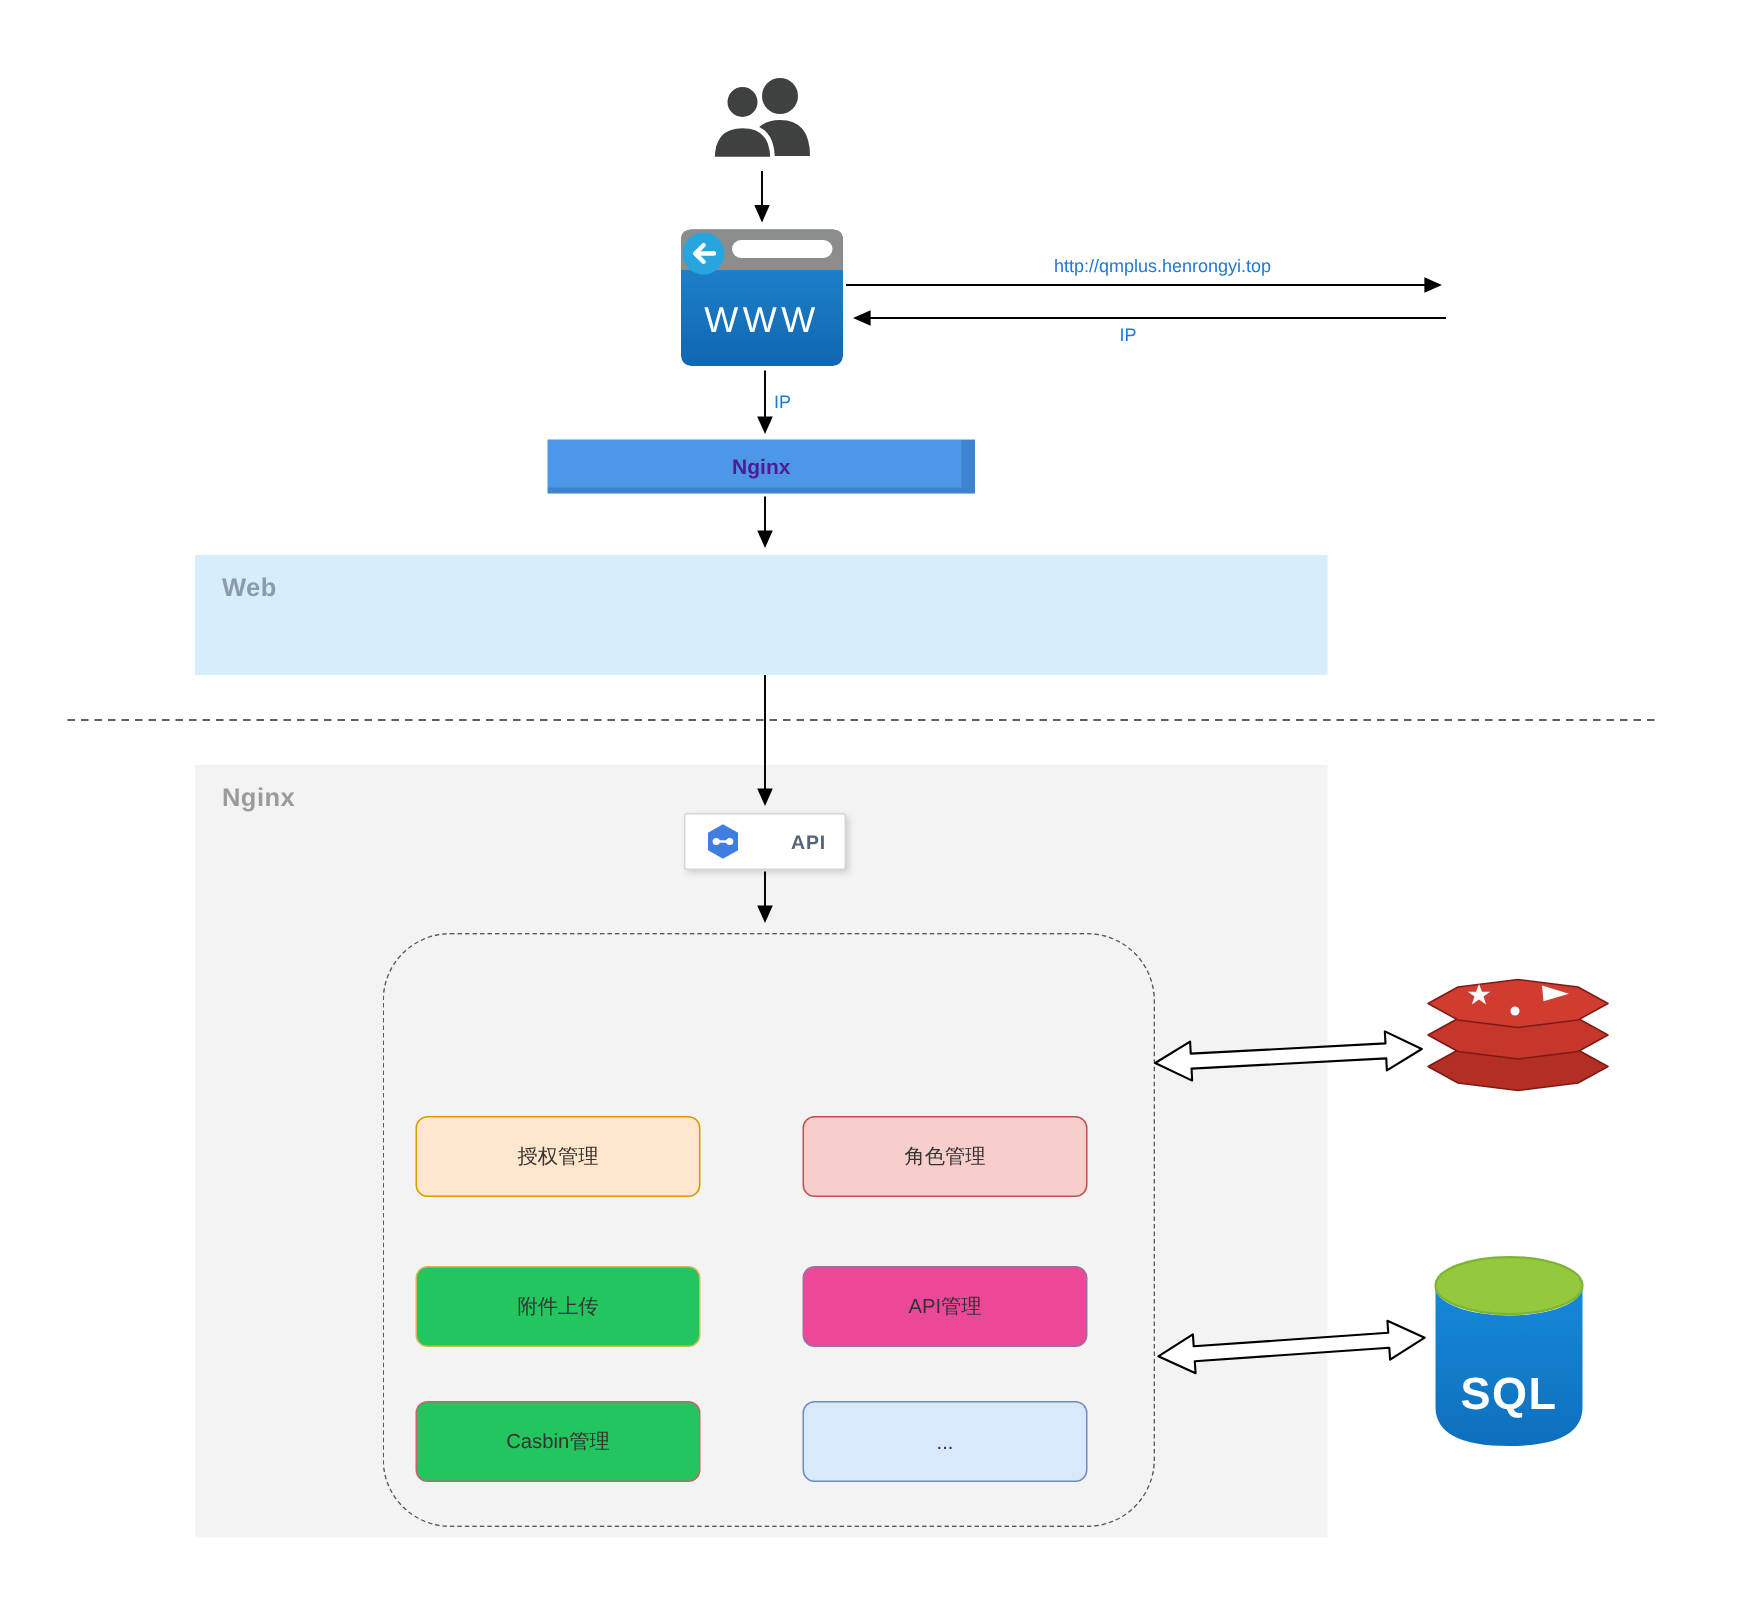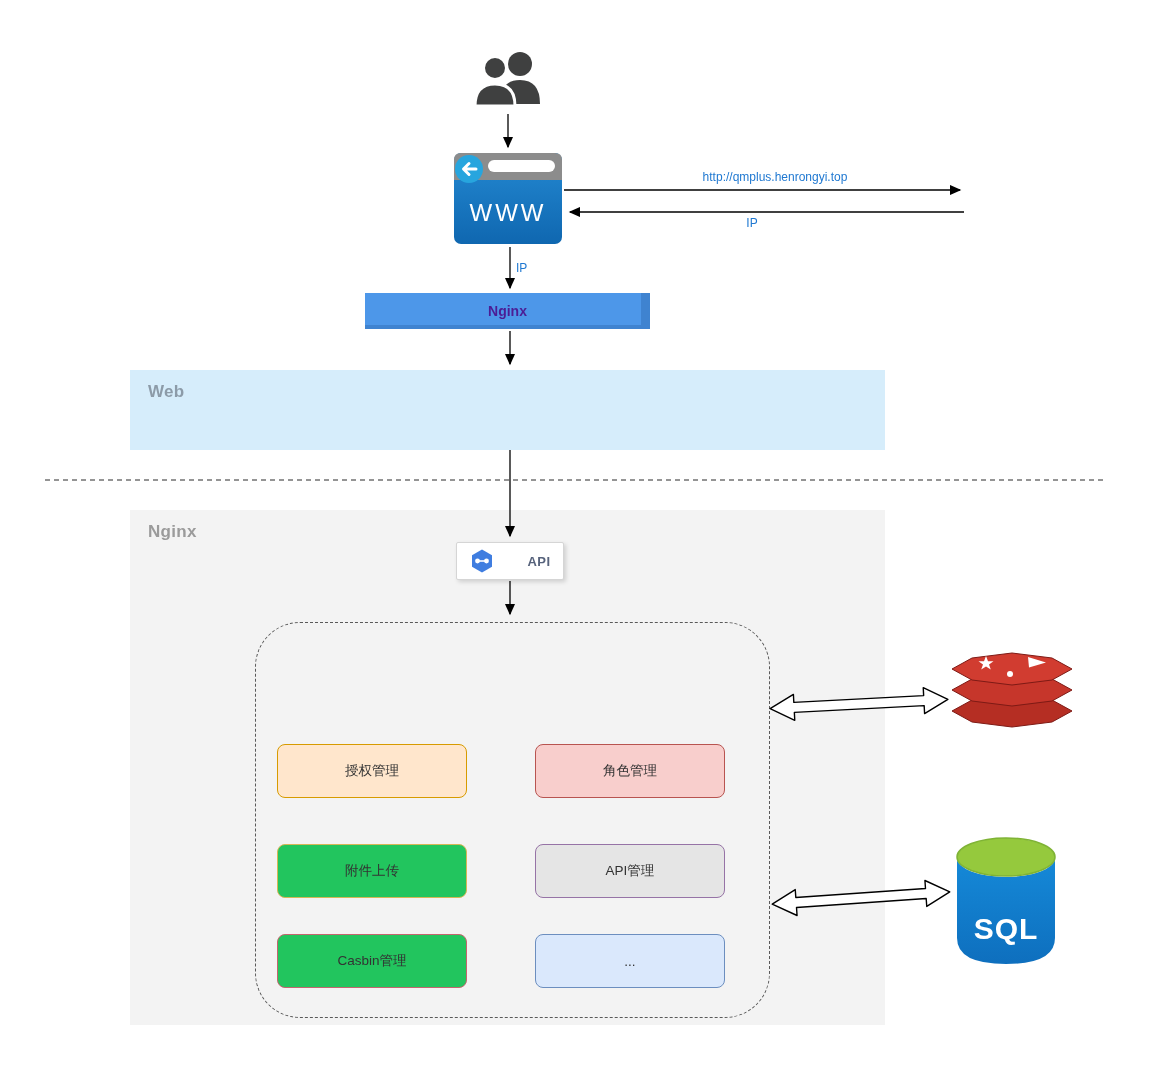--- a/index.html
+++ b/index.html
@@ -123,21 +123,21 @@
 
   <div class="module" style="left: 277px; top: 744px; background-color: rgb(255, 230, 204); border-color: rgb(215, 155, 0);">
     <span>授权管理</span>
   </div>
   <div class="module" style="left: 535px; top: 744px; background-color: rgb(248, 206, 204); border-color: rgb(184, 84, 80);">
     <span>角色管理</span>
   </div>
   <div class="module" style="left: 277px; top: 844px; background-color: #22c55e; border-color: rgb(214, 182, 86);">
     <span>附件上传</span>
   </div>
-  <div class="module" style="left: 535px; top: 844px; background-color: #e5e5e5; border-color: rgb(150, 115, 166);">
+  <div class="module" style="left: 535px; top: 844px; background-color: #ec4899; border-color: rgb(150, 115, 166);">
     <span>API管理</span>
   </div>
   <div class="module" style="left: 277px; top: 934px; background-color: #22c55e; border-color: rgb(196, 101, 110);">
     <span>Casbin管理</span>
   </div>
   <div class="module" style="left: 535px; top: 934px; background-color: rgb(218, 232, 252); border-color: rgb(108, 142, 191);">
     <span>...</span>
   </div>
 
   <div class="node" style="left:950px; top:650px;">

